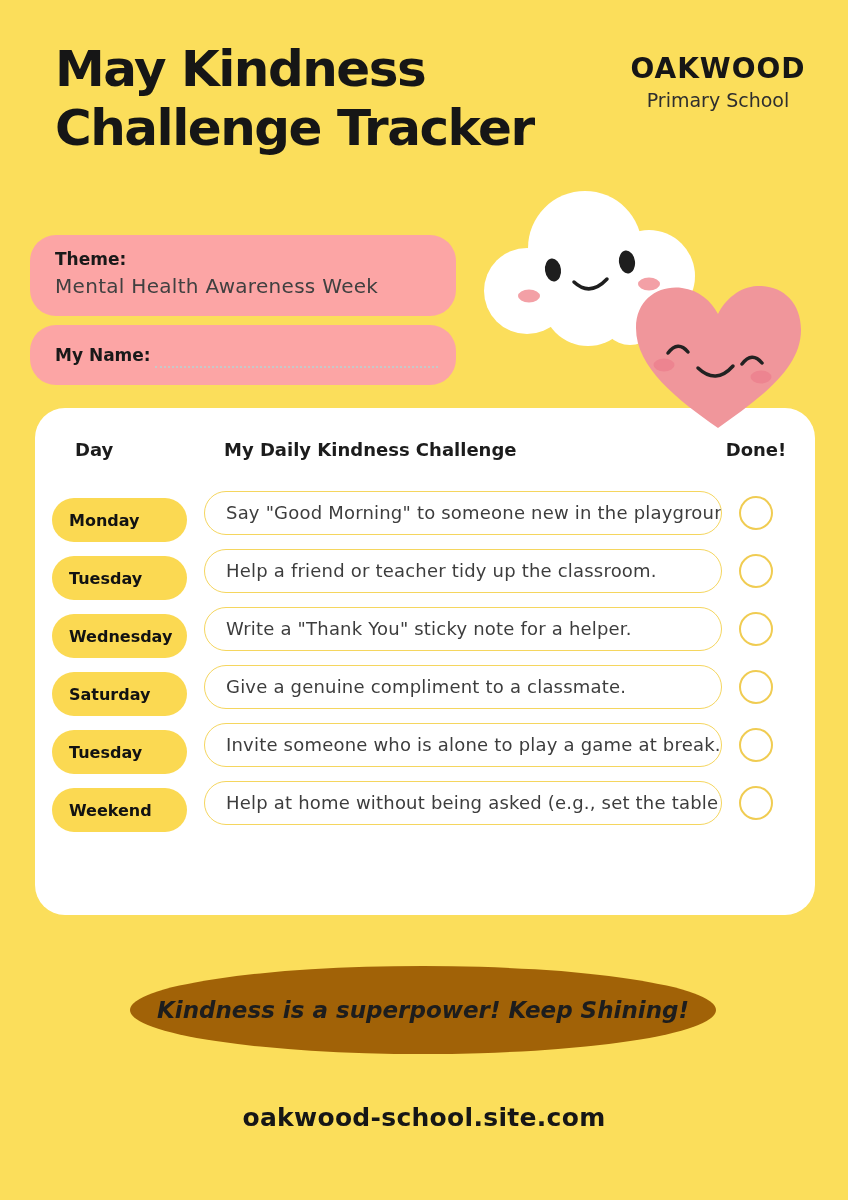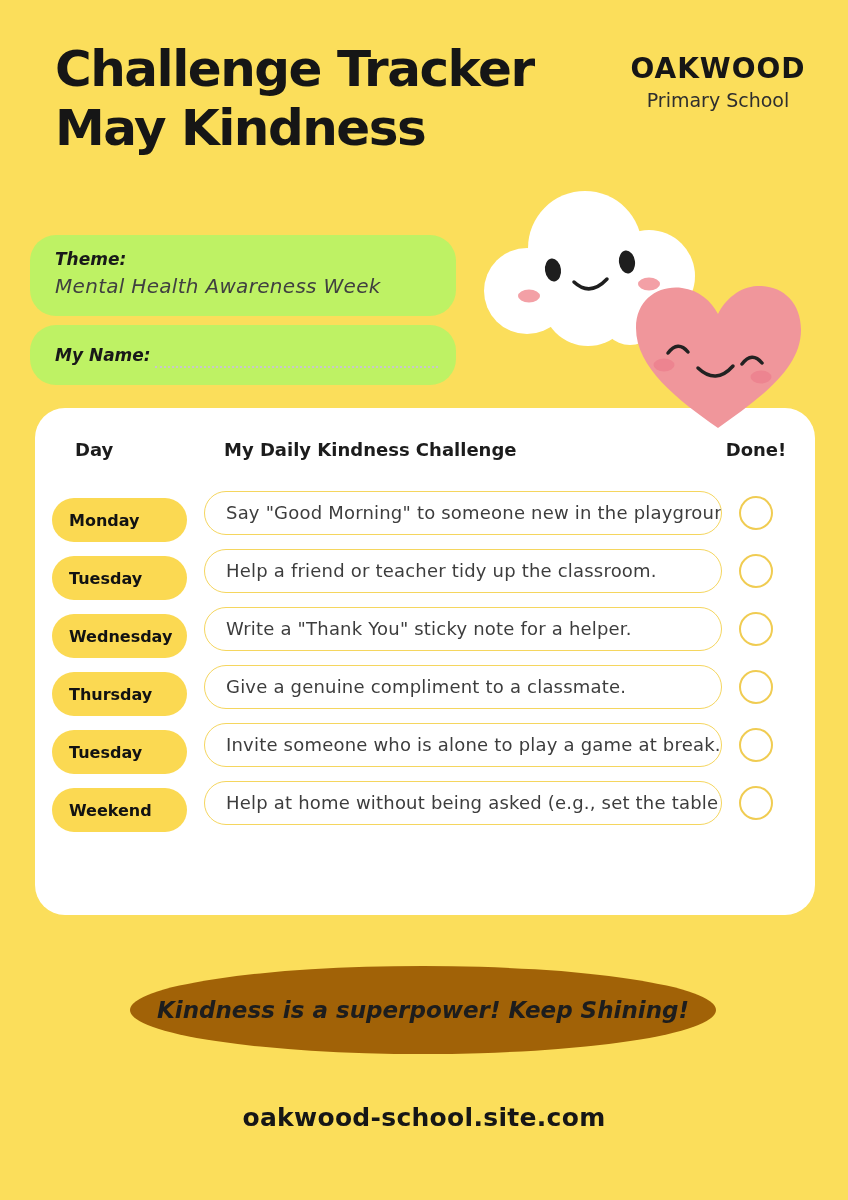--- a/index.html
+++ b/index.html
@@ -41,23 +41,22 @@
     font-size: 19px;
     font-weight: 400;
     color: #2e2e2e;
   }
 
   
   .card {
     position: absolute;
     left: 30px;
     width: 426px;
-    background: #bef264;
+    background: #fca5a5;
     border-radius: 26px;
-    font-style: italic;
   }
   .card.theme {
     top: 235px; height: 81px;
     padding: 14px 24px 0 25px;
   }
   .card.theme .label {
     font-size: 17px; font-weight: 700; color: #191919;
   }
   .card.theme .value {
     margin-top: 5px;
@@ -161,22 +160,22 @@
     font-size: 25px; font-weight: 700; color: #161616;
     letter-spacing: 0.3px;
   }
 </style>
 </head>
 <body>
 
 <div class="page">
 
   <div class="title">
+    <div>May Kindness</div>
     <div>Challenge Tracker</div>
-    <div>May Kindness</div>
   </div>
   <div class="logo">
     <div class="name">OAKWOOD</div>
     <div class="sub">Primary School</div>
   </div>
 
   <div class="card theme">
     <div class="label">Theme:</div>
     <div class="value">Mental Health Awareness Week</div>
   </div>
@@ -249,21 +248,21 @@
           <div class="day-pill">Wednesday</div>
         </div>
       <div class="challenge-box">Write a "Thank You" sticky note for a helper.</div>
       <div class="done-cell">
           <span class="done-circle"></span>
         </div>
     </div>
 
     <div class="trow">
       <div>
-          <div class="day-pill">Thursday</div>
+          <div class="day-pill">Saturday</div>
         </div>
       <div class="challenge-box">Give a genuine compliment to a classmate.</div>
       <div class="done-cell">
           <span class="done-circle"></span>
         </div>
     </div>
 
     <div class="trow">
       <div>
           <div class="day-pill">Tuesday</div>

